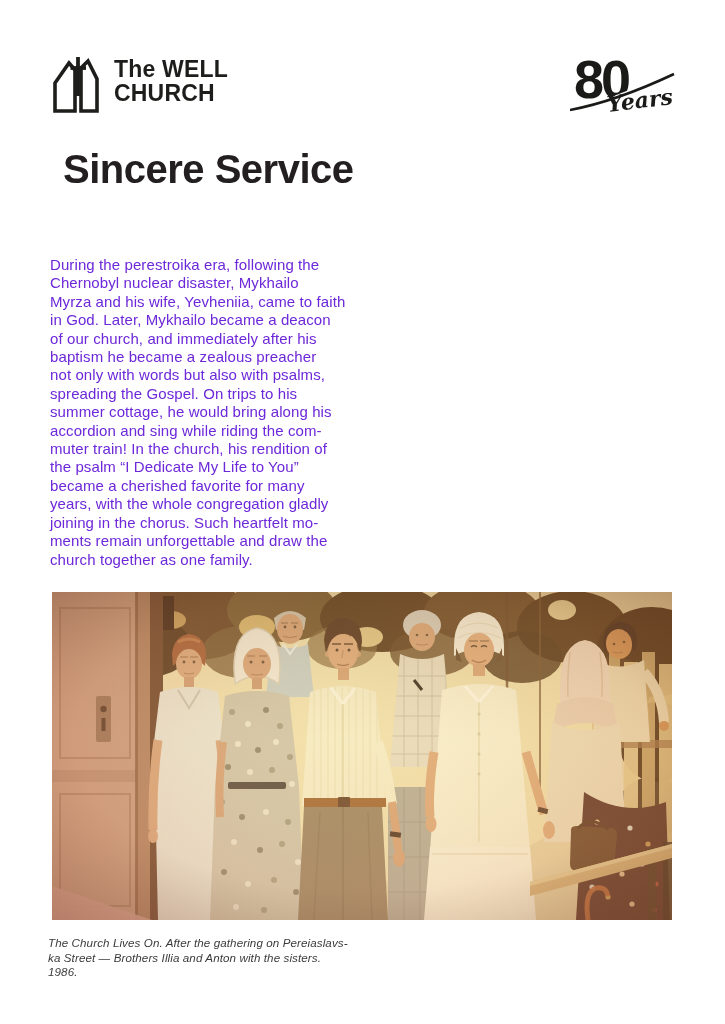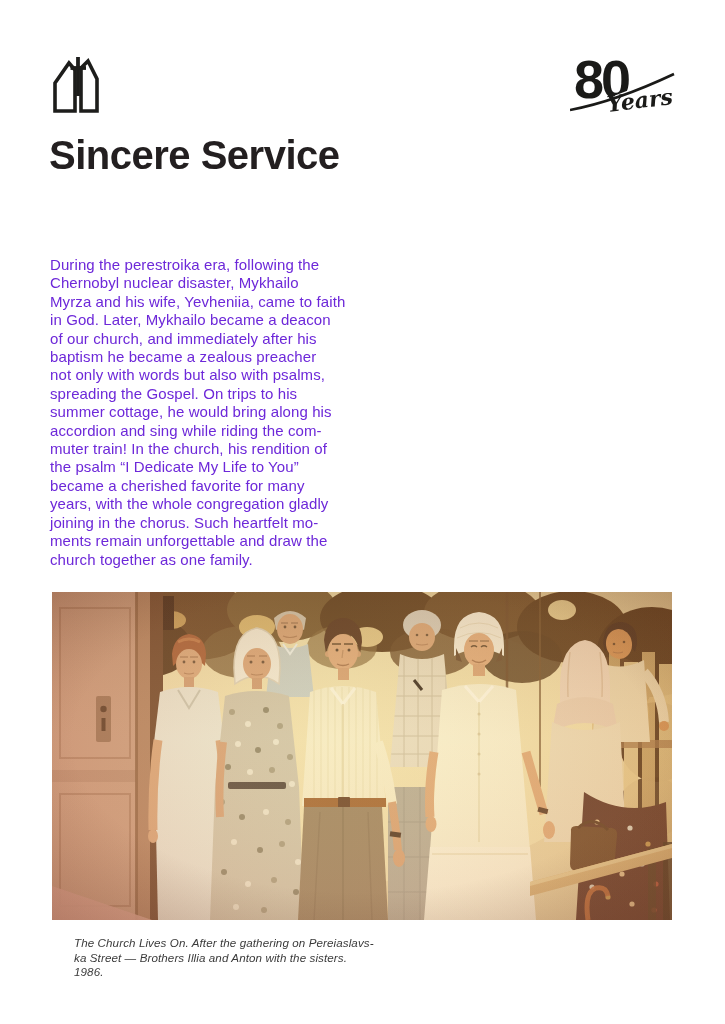--- a/index.html
+++ b/index.html
@@ -25,43 +25,47 @@
     font-size:15px;line-height:18.4px;color:#6d28d9;
     white-space:pre-line;letter-spacing:.1px;
   }
   
   .photo{position:absolute;left:52px;top:592px;width:620px;height:328px;}
   .photo svg{display:block;}
   
   .caption{
     position:absolute;left:48px;top:936px;width:400px;
     font-size:11.6px;line-height:14.6px;font-style:italic;color:#3a3a3a;
-    white-space:pre-line;letter-spacing:.1px;margin-left:26px;
+    white-space:pre-line;letter-spacing:.1px;
   }
 </style>
 </head>
 <body>
 
 <div class="page">
 
   <svg class="brand-icon" viewBox="0 0 52 58" fill="none" stroke="#1d1d1b" stroke-width="3.6" stroke-linejoin="miter">
     <path d="M 5,56 L 5,28 L 19,8 L 25,15 L 25,56 Z"></path>
     <path d="M 47,56 L 47,24 L 38,6 L 31,13 L 31,56 Z"></path>
     <path d="M 28,2 L 28,41" stroke-width="3.8"></path>
     <path d="M 20.5,13 L 36,13" stroke-width="3.8"></path>
   </svg>
+  <div class="brand-text">
+    <div>The WELL</div>
+    <div>CHURCH</div>
+  </div>
 
   <svg class="anniv" viewBox="0 0 106 74">
     <text x="4" y="52" font-family="Liberation Sans, sans-serif" font-weight="800" font-size="54" letter-spacing="-3" fill="#1a1a18">80</text>
     <polygon points="28,56 106,26 106,50 28,78" fill="#ffffff"></polygon>
     <path d="M 0,64 C 32,58 70,44 104,28" stroke="#1a1a18" stroke-width="2.6" fill="none"></path>
     <text x="38" y="66" font-family="DejaVu Serif, serif" font-style="italic" font-weight="bold" font-size="22" fill="#1a1a18" transform="rotate(-7 38 66)">Years</text>
   </svg>
 
-  <h1 class="title" style="margin:0;">Sincere Service</h1>
+  <h1 class="title" style="margin:14px;">Sincere Service</h1>
 
   <div class="body-text">During the perestroika era, following the
 Chernobyl nuclear disaster, Mykhailo
 Myrza and his wife, Yevheniia, came to faith
 in God. Later, Mykhailo became a deacon
 of our church, and immediately after his
 baptism he became a zealous preacher
 not only with words but also with psalms,
 spreading the Gospel. On trips to his
 summer cottage, he would bring along his

